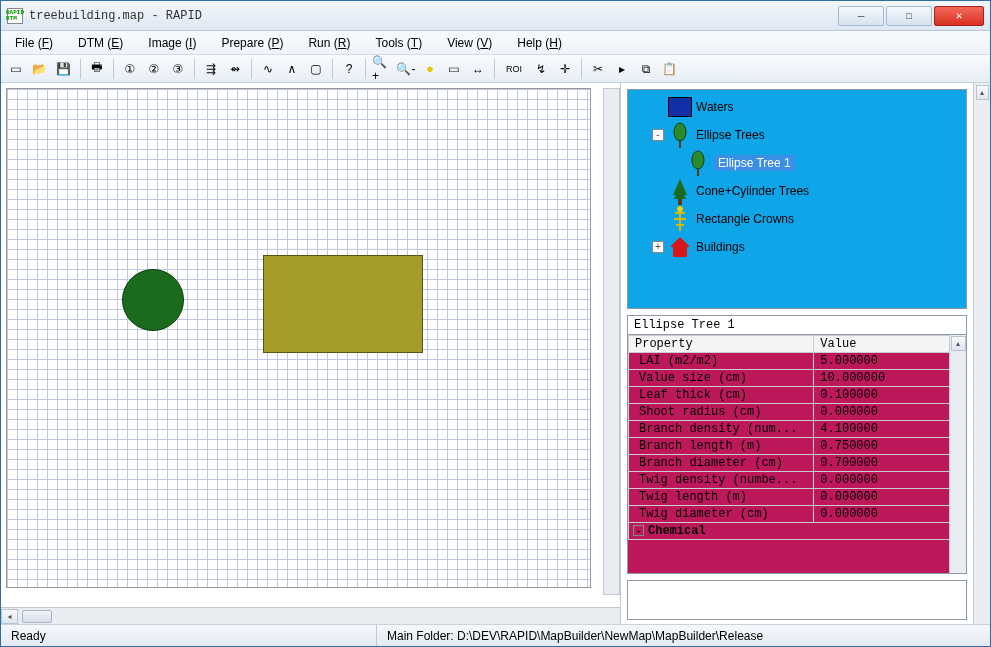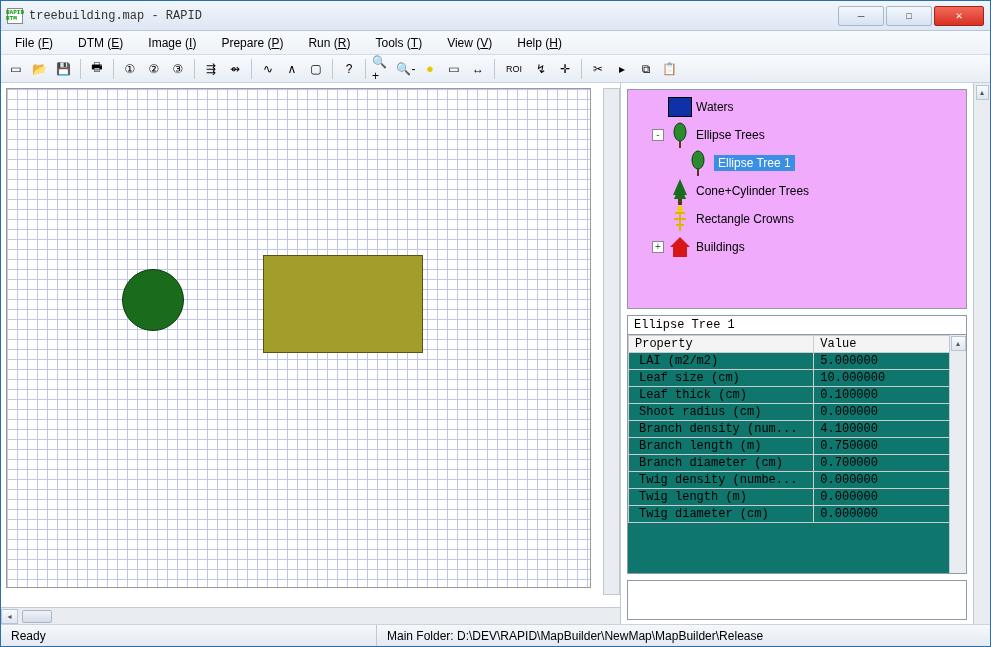--- a/index.html
+++ b/index.html
@@ -23,29 +23,29 @@
   background-image: linear-gradient(#bfc6e8 1px, transparent 1px), linear-gradient(90deg,#bfc6e8 1px, transparent 1px);
   background-size: 10px 10px; border:1px solid #999; }
 .shape-circle { position:absolute; width:62px; height:62px; border-radius:50%; background:#1a6b1c; border:1.5px solid #0d3b0e; left:115px; top:180px; }
 .shape-rect { position:absolute; width:160px; height:98px; background:#a39e29; border:1.5px solid #565314; left:256px; top:166px; }
 .vscroll-placeholder { position:absolute; right:0; top:5px; bottom:12px; width:17px; background:#e9edf2; border:1px solid #c0c8d2; }
 .hscroll { height:17px; background:#e9edf2; border-top:1px solid #c0c8d2; display:flex; align-items:center; }
 .hscroll .sbtn { width:17px; height:15px; background:linear-gradient(#f8fafd,#dfe6ee); border:1px solid #b8c4d2; display:flex; align-items:center; justify-content:center; font-size:8px; color:#555; }
 .hscroll .thumb { width:30px; height:13px; background:linear-gradient(#f0f4f9,#d4dce6); border:1px solid #a8b6c8; border-radius:2px; margin-left:4px; }
 .right-pane { flex:1; display:flex; min-height:0; }
 .right-content { flex:1; display:flex; flex-direction:column; padding:6px 6px 4px 6px; min-height:0; }
-.tree-panel { height:220px; border:1px solid #8f9aa9; background:#f0abfc; overflow:auto; padding:4px 2px; font-size:12px; }
+.tree-panel { height:220px; border:1px solid #8f9aa9; background:#0ea5e9; overflow:auto; padding:4px 2px; font-size:12px; }
 .tree-node { display:flex; align-items:center; gap:4px; padding:1px 2px; margin-bottom:2px; }
 .tree-indent-1 { padding-left:22px; }
 .tree-indent-2 { padding-left:56px; }
 .expander { width:12px; height:12px; border:1px solid #888; background:#fff; display:flex; align-items:center; justify-content:center; font-size:10px; line-height:10px; color:#555; }
 .tree-icon { width:24px; height:24px; display:flex; align-items:center; justify-content:center; }
 .node-label.sel { background:#3a8fe5; color:#fff; padding:1px 4px; }
 .panel-title { margin-top:6px; border:1px solid #8f9aa9; border-bottom:none; padding:2px 6px; background:#fff; font-family:"Courier New",monospace; font-size:12px; }
-.prop-panel { flex:1; border:1px solid #8f9aa9; background:#0f766e; overflow:auto; min-height:0; position:relative; }
+.prop-panel { flex:1; border:1px solid #8f9aa9; background:#be185d; overflow:auto; min-height:0; position:relative; }
 .prop-table { width:100%; border-collapse:collapse; font-family:"Courier New",monospace; font-size:12px; }
 .prop-table th, .prop-table td { border:1px solid #ccc; text-align:left; padding:1px 6px; height:17px; }
 .prop-table th { background:#f4f4f4; font-weight:normal; }
 .prop-table td:first-child, .prop-table th:first-child { width:55%; }
 .prop-table td.name { padding-left:10px; }
 .group-row td { font-weight:bold; padding-left:4px; }
 .group-exp { display:inline-block; width:11px; height:11px; border:1px solid #888; text-align:center; line-height:9px; font-size:10px; margin-right:4px; font-family:sans-serif; }
 .prop-vscroll { position:absolute; right:0; top:0; bottom:0; width:17px; background:#e9edf2; border-left:1px solid #c0c8d2; }
 .prop-vscroll .sbtn { width:15px; height:15px; margin:1px auto; background:linear-gradient(#f8fafd,#dfe6ee); border:1px solid #b8c4d2; display:flex; align-items:center; justify-content:center; font-size:8px; color:#555; }
 .info-box { height:40px; border:1px solid #8f9aa9; background:#fff; margin-top:6px; }
@@ -205,21 +205,21 @@
             <th>Property</th>
             <th>Value</th>
           </tr>
             </thead>
           <tbody id="propBody">
               <tr>
                 <td class="name">LAI (m2/m2)</td>
                 <td>5.000000</td>
               </tr>
               <tr>
-                <td class="name">Leaf size (cm)</td>
+                <td class="name">Value size (cm)</td>
                 <td>10.000000</td>
               </tr>
               <tr>
                 <td class="name">Leaf thick (cm)</td>
                 <td>0.100000</td>
               </tr>
               <tr>
                 <td class="name">Shoot radius (cm)</td>
                 <td>0.000000</td>
               </tr>
@@ -239,20 +239,23 @@
                 <td class="name">Twig density (numbe...</td>
                 <td>0.000000</td>
               </tr>
               <tr>
                 <td class="name">Twig length (m)</td>
                 <td>0.000000</td>
               </tr>
               <tr>
                 <td class="name">Twig diameter (cm)</td>
                 <td>0.000000</td>
+              </tr>
+              <tr class="group-row">
+                <td colspan="2"><span class="group-exp">-</span><span>Chemical</span></td>
               </tr>
             </tbody>
         </table>
         <div class="prop-vscroll">
           <div class="sbtn">▴</div>
         </div>
       </div>
 
       <div class="info-box"></div>
     </div>

